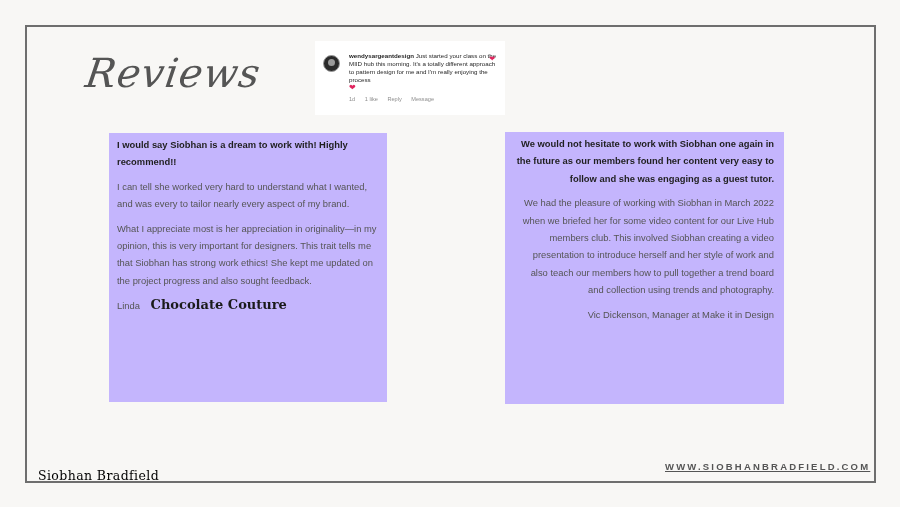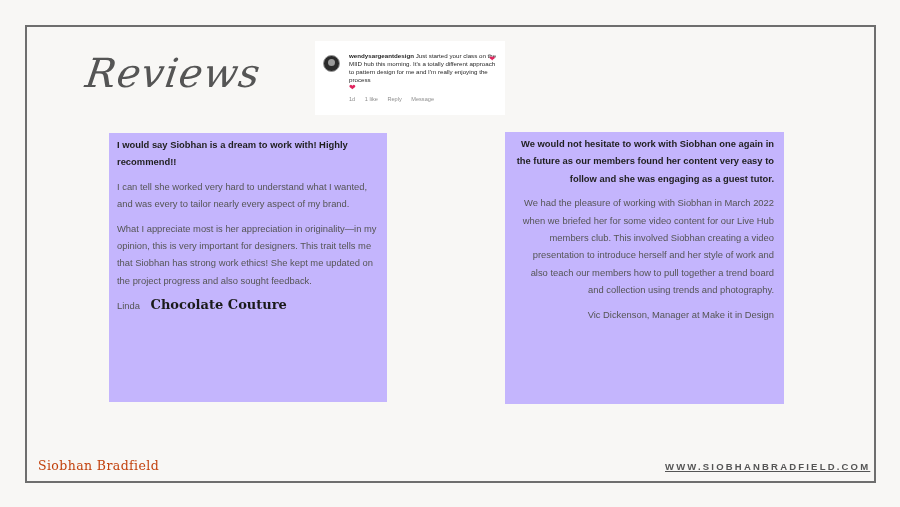--- a/index.html
+++ b/index.html
@@ -52,22 +52,22 @@
   .card p { margin: 0 0 7px 0; }
   .card-left { left: 109px; top: 133px; width: 278px; height: 269px; }
   .card-right { left: 505px; top: 132px; width: 279px; height: 272px; text-align: right; }
   .sig-row { margin-top: 1px; }
   .sig-name { color: #555; }
   .sig-company {
     font-family: "DejaVu Serif", serif; font-weight: bold; color: #1a1a1a;
     font-size: 13px; margin-left: 8px;
   }
   .footer-name {
-    position: absolute; left: 38px; top: 458px;
-    font-family: "DejaVu Serif", serif; font-size: 12.5px; color: #c2410c; letter-spacing: 0.4px;
+    position: absolute; left: 38px; top: 468px;
+    font-family: "DejaVu Serif", serif; font-size: 12.5px; color: #000000; letter-spacing: 0.4px;
   }
   .footer-url {
     position: absolute; left: 665px; top: 461px;
     font-family: "Liberation Sans", sans-serif; font-size: 9.5px; color: #555;
     letter-spacing: 2.2px; text-decoration: underline; font-weight: bold;
   }
 </style>
 </head>
 <body>
 

